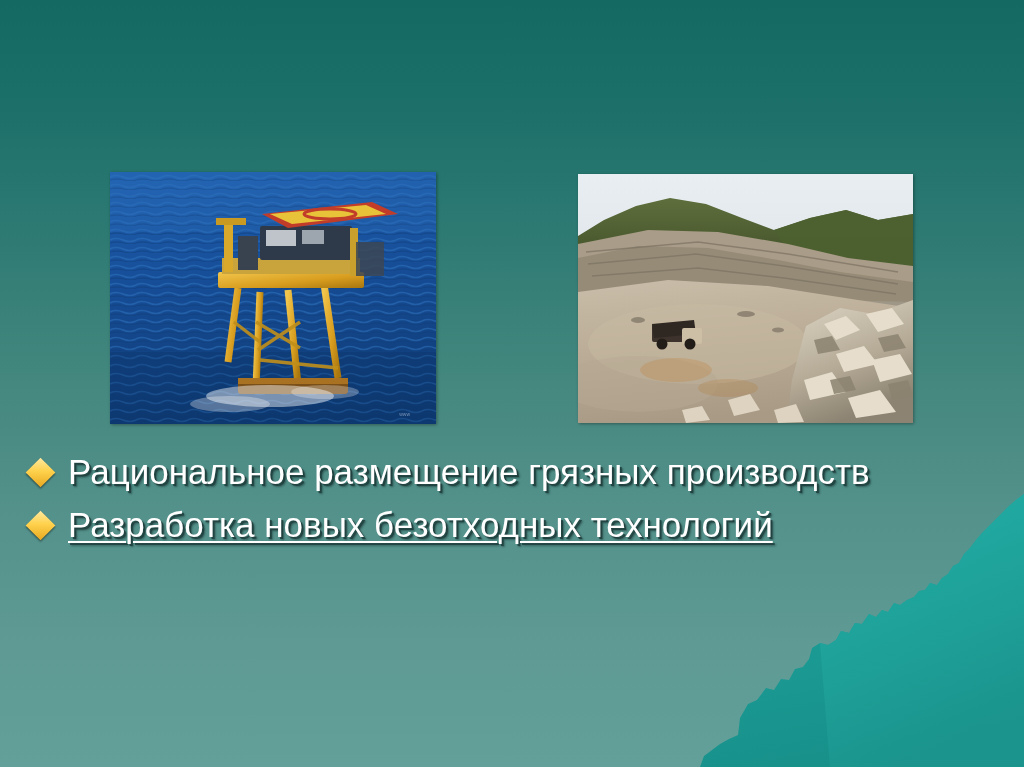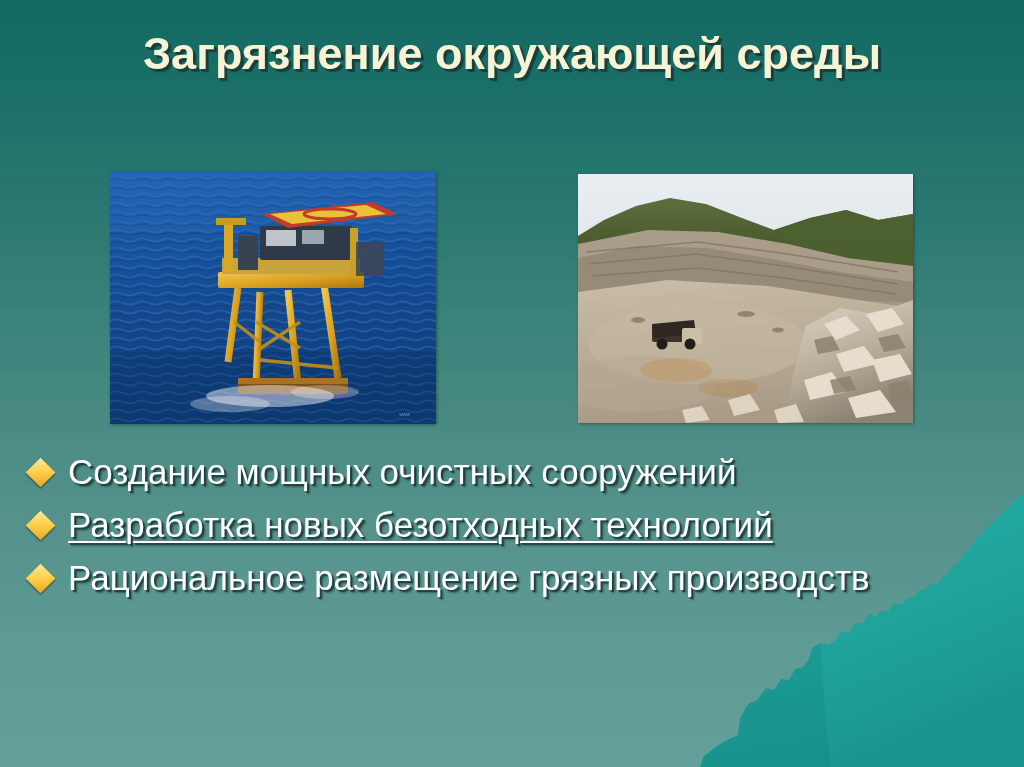--- a/index.html
+++ b/index.html
@@ -135,21 +135,20 @@
              L1009,506 L1016,500 L1024,494 L1024,767 L700,767 L704,756 L712,750
              L720,744 L729,739 Z" fill="url(#mtnGrad2)"></path>
     <path d="M820,643 L828,645 L836,640 L841,631 L849,633 L855,623 L862,624
              L869,614 L876,617 L882,610 L888,612 L894,603 L900,605 L907,600
              L914,597 L919,591 L925,590 L930,583 L937,585 L942,578 L948,574
              L953,566 L959,563 L964,554 L970,548 L976,540 L982,533 L988,527
              L995,520 L1002,513 L1009,506 L1016,500 L1024,494 L1024,767 L830,767 Z" fill="url(#mtnGrad)" opacity="0.85"></path>
   </svg>
 
   <div id="title-block">
-    <div class="title-line">Загрязнение окружающей среды</div>
   </div>
 
   <div class="photo" id="photo-rig">
     <svg viewBox="0 0 326 252" preserveAspectRatio="none" aria-hidden="true">
       <defs>
         <linearGradient id="seaGrad" x1="0" y1="0" x2="0.2" y2="1">
           <stop offset="0%" stop-color="#1f5fae"></stop>
           <stop offset="35%" stop-color="#16509b"></stop>
           <stop offset="70%" stop-color="#123f80"></stop>
           <stop offset="100%" stop-color="#0d3straight"></stop>
@@ -289,36 +288,30 @@
       <g fill="#6f6658" opacity="0.6">
         <ellipse cx="60" cy="146" rx="7" ry="3"></ellipse>
         <ellipse cx="168" cy="140" rx="9" ry="3"></ellipse>
         <ellipse cx="200" cy="156" rx="6" ry="2.5"></ellipse>
       </g>
     </svg>
   </div>
 
   <div id="bullets">
 
+
     <div class="bullet-row">
       <span class="bullet-marker">
         <span class="diamond"></span>
       </span>
-      <span class="bullet-text">Создание мощных очистных сооружений</span>
+      <span class="bullet-text">Рациональное размещение грязных производств</span>
     </div>
 
     <div class="bullet-row">
       <span class="bullet-marker">
         <span class="diamond"></span>
       </span>
       <span class="bullet-text underlined">Разработка новых безотходных технологий</span>
     </div>
 
-    <div class="bullet-row">
-      <span class="bullet-marker">
-        <span class="diamond"></span>
-      </span>
-      <span class="bullet-text">Рациональное размещение грязных производств</span>
-    </div>
-
   </div>
 
 </div>
 
 </body></html>

